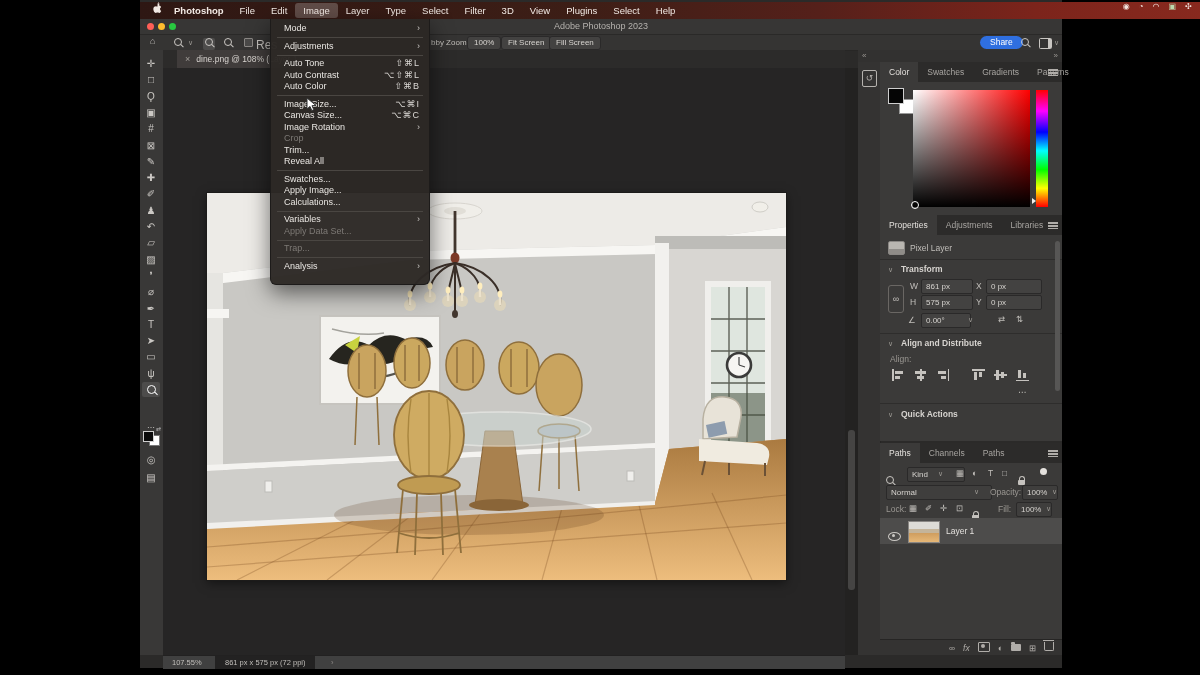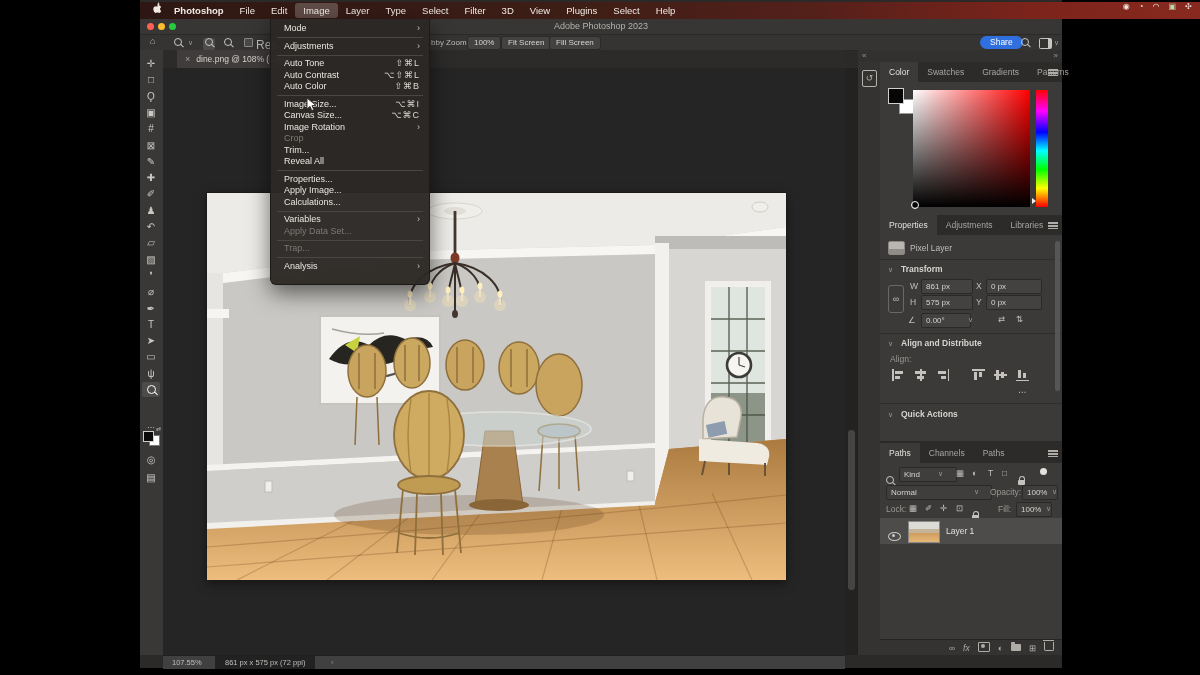--- a/index.html
+++ b/index.html
@@ -538,21 +538,21 @@
           <span class="ptab active">Paths</span>
           <span class="ptab">Channels</span>
           <span class="ptab">Paths</span>
         </div>
     <span class="pmenu">
           <i></i>
           <i></i>
           <i></i>
         </span>
     <span class="abs" style="left:6px;top:27px"><span class="mag"></span></span>
-    <span class="field" style="left:19px;top:24px;width:48px;background:#3f3e3d"><span>Kind</span></span>
+    <span class="field" style="left:27px;top:24px;width:48px;background:#3f3e3d"><span>Kind</span></span>
     <span class="abs chev" style="left:58px;top:27px">∨</span>
     <span class="abs label" style="left:76px;top:25px">▦</span>
     <span class="abs label" style="left:92px;top:25px">◐</span>
     <span class="abs label" style="left:108px;top:25px">T</span>
     <span class="abs label" style="left:122px;top:25px">□</span>
     <span class="abs" style="left:138px;top:27px"><span class="padlock"></span></span>
     <span class="abs" style="left:160px;top:25px;width:7px;height:7px;border-radius:50%;background:#e4e1dd"></span>
     <span class="field" style="left:6px;top:42px;width:96px;background:#3f3e3d"><span>Normal</span></span>
     <span class="abs chev" style="left:94px;top:45px">∨</span>
     <span class="abs label dim" style="left:110px;top:44px">Opacity:</span>
@@ -623,21 +623,21 @@
           <span>Crop</span>
         </div>
         <div class="mrow">
           <span>Trim...</span>
         </div>
         <div class="mrow">
           <span>Reveal All</span>
         </div>
         <div class="mdiv"></div>
         <div class="mrow">
-          <span>Properties...</span>
+          <span>Swatches...</span>
         </div>
         <div class="mrow">
           <span>Apply Image...</span>
         </div>
         <div class="mrow">
           <span>Calculations...</span>
         </div>
         <div class="mdiv"></div>
         <div class="mrow">
           <span>Variables</span>

